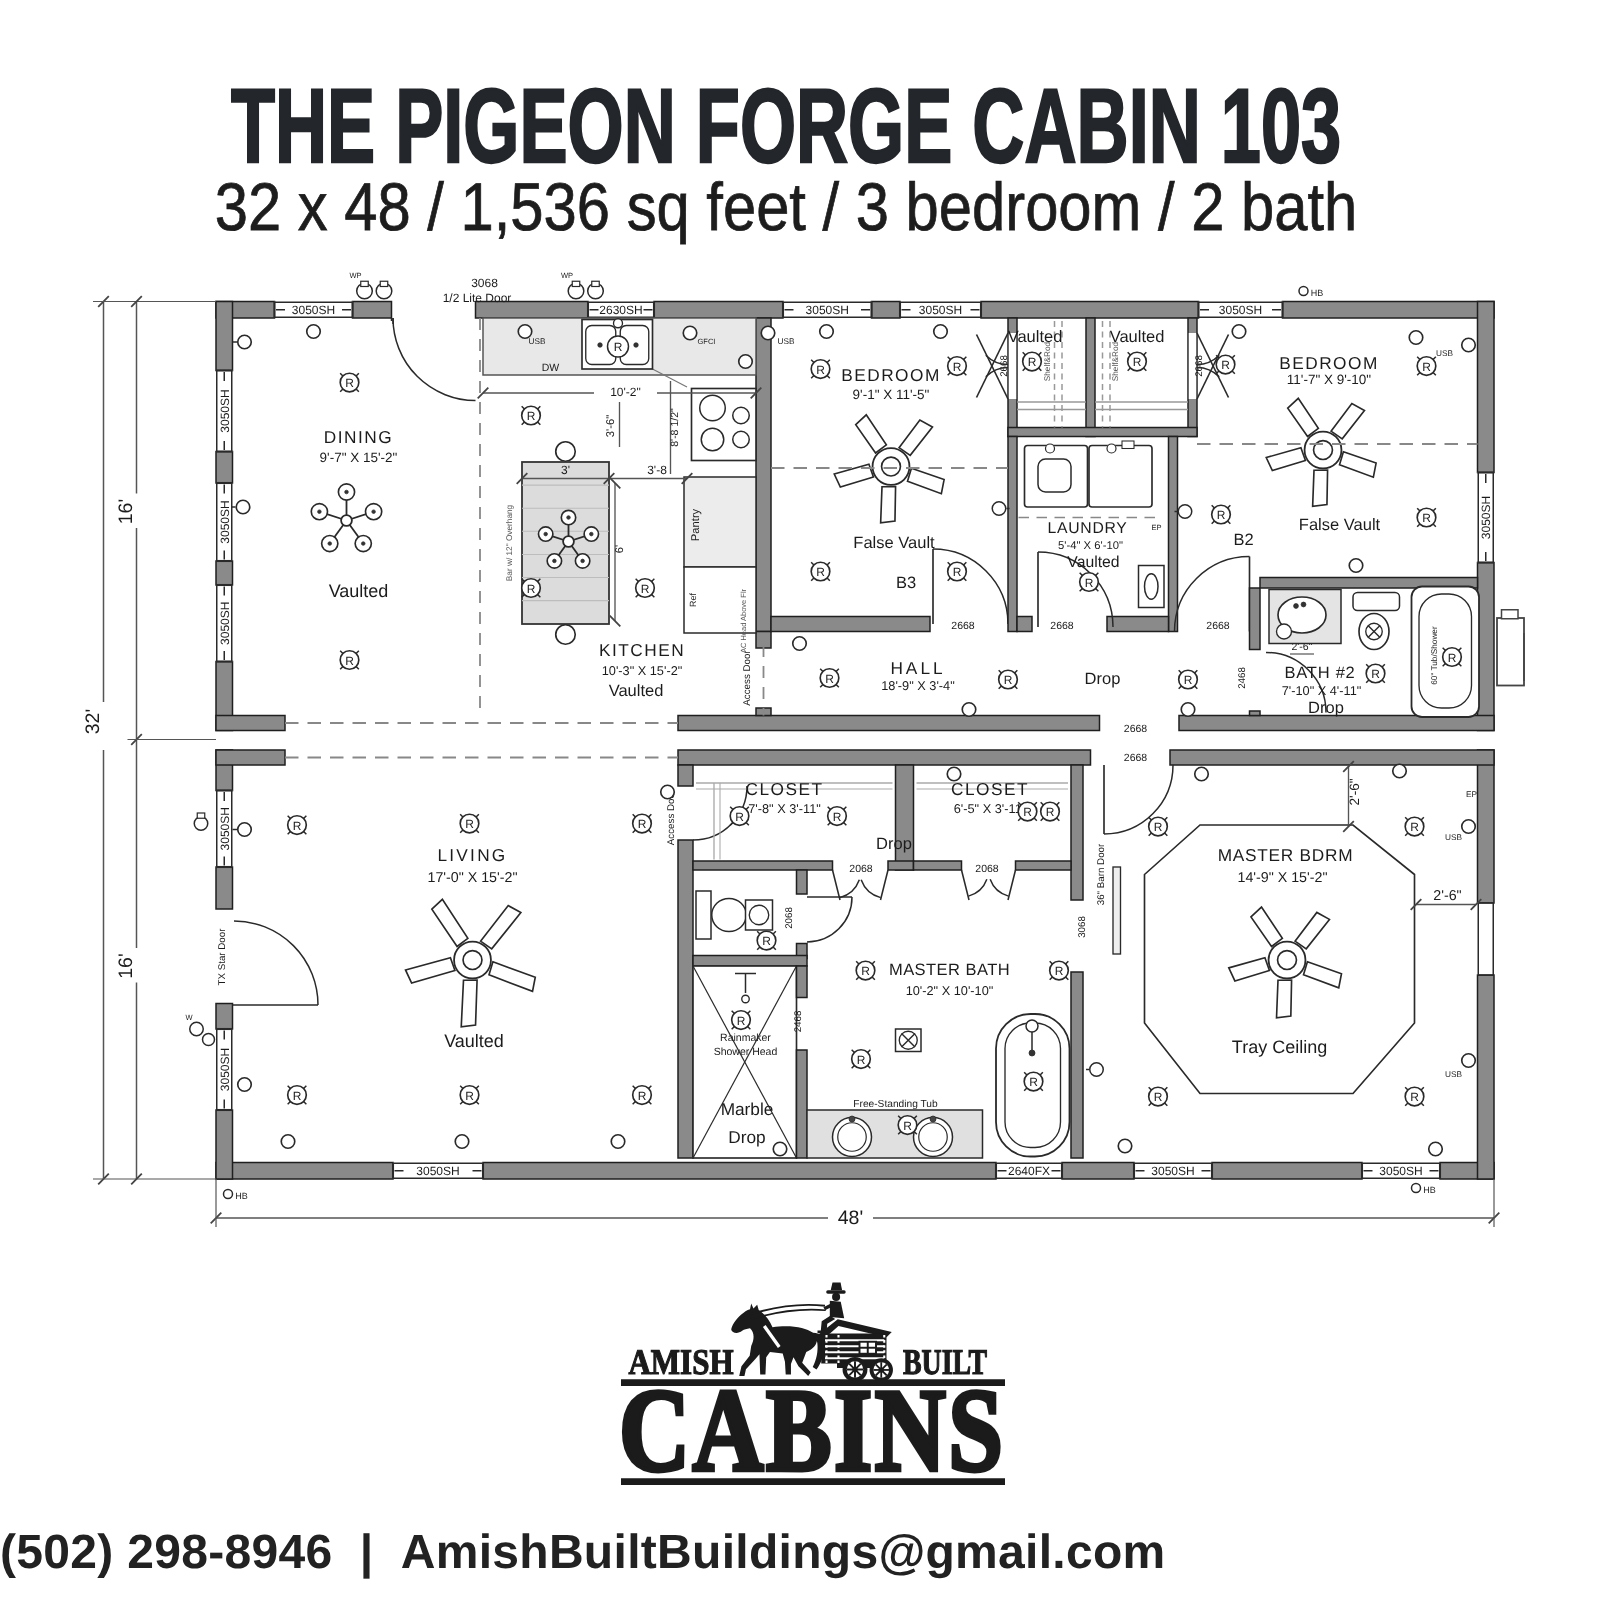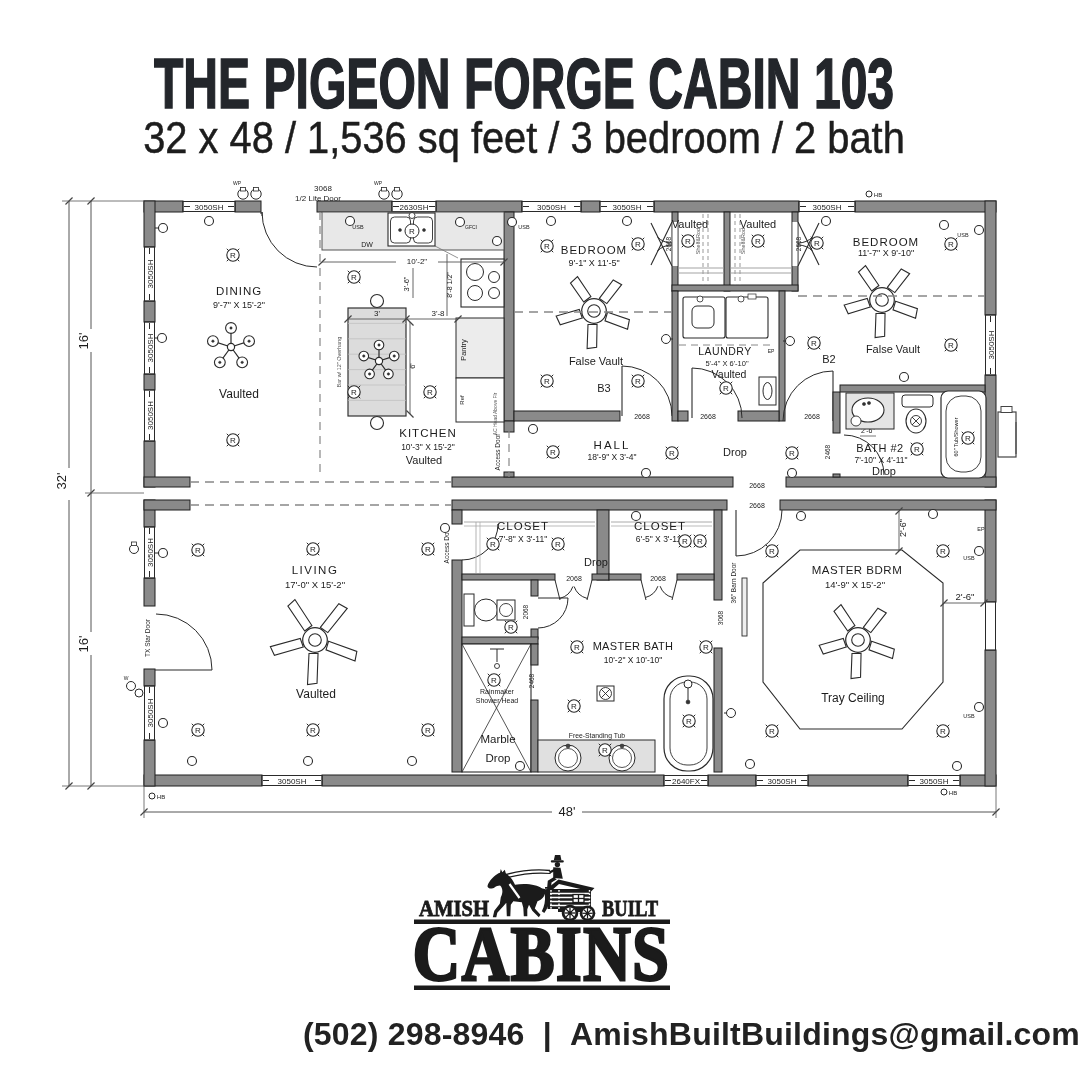--- a/index.html
+++ b/index.html
@@ -1,18 +1,18 @@
 <!DOCTYPE html>
 <html><head><meta charset="utf-8">
 <style>
 html,body{margin:0;padding:0;background:#fff;width:1080px;height:1080px;overflow:hidden;}
 body{position:relative;font-family:"Liberation Sans",sans-serif;}
 .title{position:absolute;left:0;top:44px;width:1080px;text-align:center;font-weight:bold;font-size:70px;color:#23262b;letter-spacing:0px;transform:scaleX(0.687);transform-origin:489px 0;white-space:nowrap;-webkit-text-stroke:1.6px #23262b;}
 .subtitle{position:absolute;left:0;top:112px;width:1080px;text-align:center;font-size:45px;color:#1d1d1d;letter-spacing:0px;white-space:nowrap;transform:scaleX(0.885);transform-origin:401px 0;-webkit-text-stroke:0.5px #1d1d1d;}
-.contact{position:absolute;left:0;top:1016px;width:1080px;text-align:right;font-weight:bold;font-size:32px;color:#222;letter-spacing:0.2px;}
+.contact{position:absolute;left:0;top:1016px;width:1080px;text-align:left;font-weight:bold;font-size:32px;color:#222;letter-spacing:0.2px;}
 </style></head>
 <body>
 <div class="title">THE PIGEON FORGE CABIN 103</div>
 <div class="subtitle">32 x 48 / 1,536 sq feet / 3 bedroom / 2 bath</div>
 <svg width="1080" height="1080" viewBox="0 0 1080 1080" style="position:absolute;left:0;top:0">
 <rect x="144" y="201" width="39" height="11" fill="#8a8a8a" stroke="#1f1f1f" stroke-width="1"></rect>
 <rect x="235" y="201" width="26" height="11" fill="#8a8a8a" stroke="#1f1f1f" stroke-width="1"></rect>
 <rect x="317" y="201" width="75" height="11" fill="#8a8a8a" stroke="#1f1f1f" stroke-width="1"></rect>
 <rect x="436" y="201" width="86" height="11" fill="#8a8a8a" stroke="#1f1f1f" stroke-width="1"></rect>
 <rect x="581" y="201" width="19" height="11" fill="#8a8a8a" stroke="#1f1f1f" stroke-width="1"></rect>

